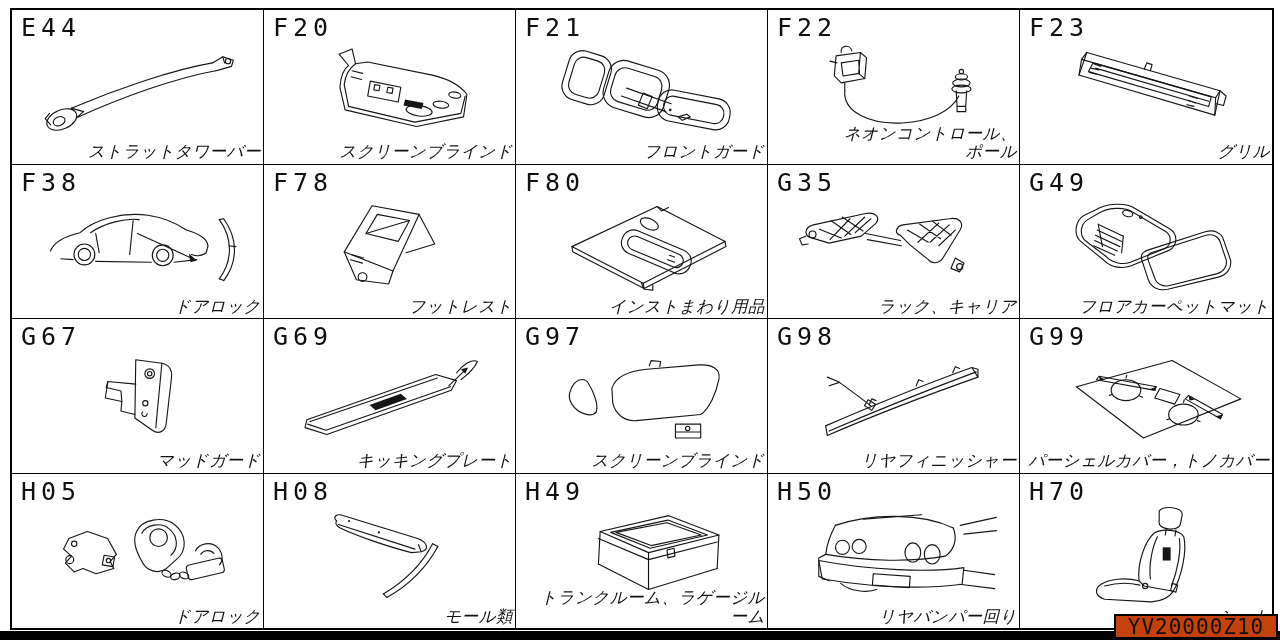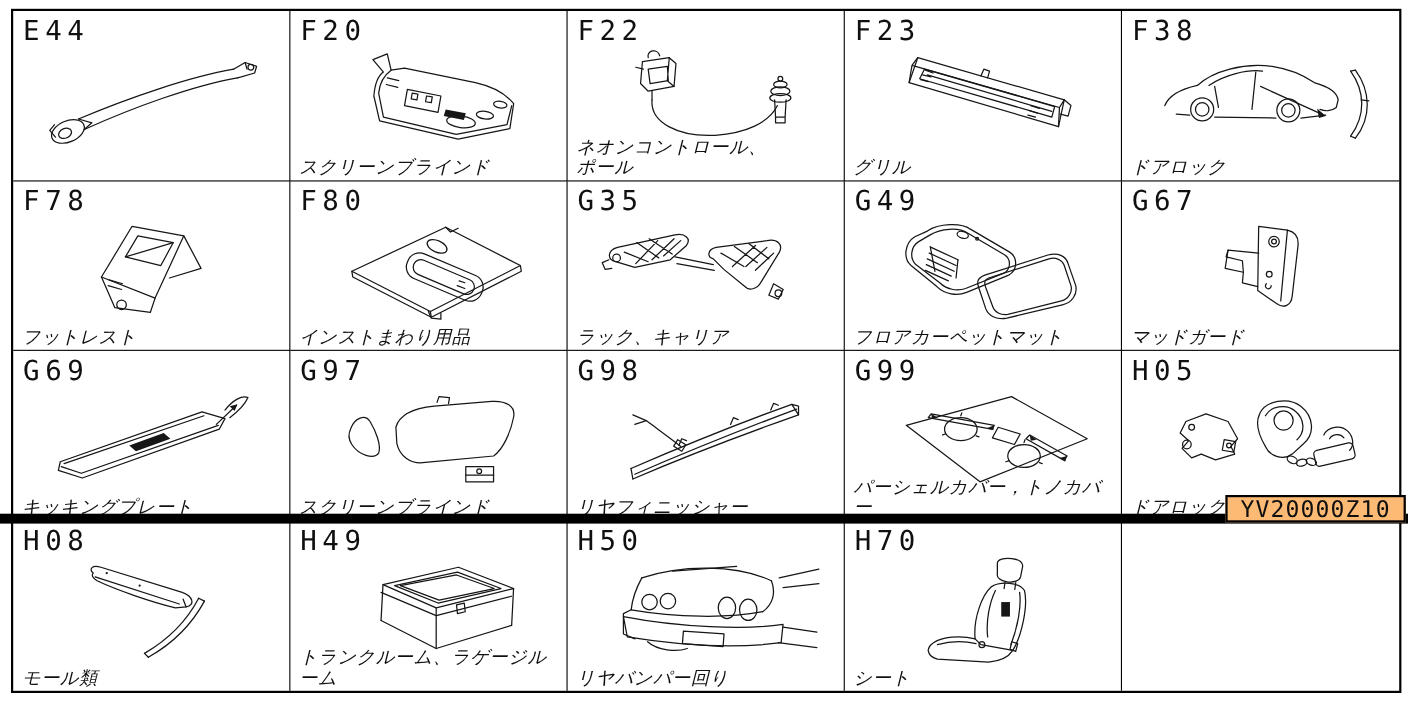--- a/index.html
+++ b/index.html
@@ -1,18 +1,18 @@
 <!DOCTYPE html>
 <html><head>
 <meta charset="utf-8">
 <style>
   * { margin:0; padding:0; box-sizing:border-box; }
   html,body { width:1280px; height:640px; background:#ffffff; overflow:hidden;
               font-family:"DejaVu Sans","Liberation Sans",sans-serif; color:#111; }
-  .page { position:relative; width:1280px; height:476px; background:#fff; }
+  .page { position:relative; width:1280px; height:640px; background:#fff;text-align:right; }
 
   .grid { position:absolute; left:10px; top:8px; width:1264px; height:622px;
           border:2px solid #000; display:grid;
           grid-template-columns:repeat(5,1fr); grid-template-rows:repeat(4,1fr); }
   .cell { position:relative; border-right:1.5px solid #000; border-bottom:1.5px solid #000; overflow:hidden; }
   .cell:nth-child(5n) { border-right:none; }
   .cell:nth-child(n+16) { border-bottom:none; }
 
   .code { position:absolute; top:3px; left:9px;
           font-family:"DejaVu Sans Mono","Liberation Mono",monospace;
@@ -20,21 +20,21 @@
   .label { position:absolute; bottom:2px; left:8px; right:2px;
            font-size:16.5px; letter-spacing:0.5px; line-height:1.12;
            white-space:pre-line; color:#101010;font-style:italic; }
   .art { position:absolute; left:6px; right:6px; top:32px; bottom:24px; }
   .art svg { width:100%; height:100%; }
   .art svg * { stroke:#161616; fill:none; stroke-width:1.3; stroke-linecap:round; stroke-linejoin:round; }
   .art svg .f { fill:#161616; stroke:none; }
 
   .bottom-bar { position:absolute; left:0; right:0; bottom:0; height:9px; background:#000; }
   .code-box { position:absolute; right:2px; bottom:1px; width:164px; height:25px;
-              background:#fdba74; border:2px solid #000; display:flex; align-items:center; justify-content:center;
+              background:#c2410c; border:2px solid #000; display:flex; align-items:center; justify-content:center;
               font-family:"DejaVu Sans Mono","Liberation Mono",monospace;
               font-size:21px; letter-spacing:1px; color:#101010; z-index:2; }
 </style>
 </head>
 <body>
 
 <div class="page">
   <div class="grid">
 
     <div class="cell">
@@ -44,40 +44,59 @@
           <path d="M42,76 C94,54 158,32 204,24"></path>
           <path d="M48,87 C99,64 162,41 208,33"></path>
           <path d="M204,24 L216,17 L228,21 L226,28 L212,32 L208,33"></path>
           <path d="M216,17 L218,24"></path>
             <circle cx="222" cy="22" r="3"></circle>
           <ellipse cx="31" cy="89" rx="18" ry="11" transform="rotate(-23 31 89)"></ellipse>
           <ellipse cx="28" cy="91" rx="7" ry="5" transform="rotate(-23 28 91)"></ellipse>
           <path d="M42,76 L56,80 L48,87 M17,82 l-5,6 l6,7"></path>
         </svg>
       </div>
+      <div class="label">ストラットタワーバー</div>
     </div>
 
     <div class="cell">
       <div class="code">F20</div>
       <div class="art">
         <svg viewBox="0 0 236 112" preserveAspectRatio="xMidYMid meet">
           <path d="M60,14 L75,8 L79,25 L93,23 L167,38 C185,42 199,50 207,60 L203,86 L149,97 L67,78 L61,52 C62,40 65,31 71,27 Z"></path>
           <path d="M79,25 C72,30 67,39 66,49 L71,74 L147,92 L200,82 L205,62"></path>
           <path d="M96,45 L131,52 L128,69 L93,62 Z"></path>
           <path d="M101,49 l6,1 l-1,6 l-6,-1 Z M116,52 l6,1 l-1,6 l-6,-1 Z"></path>
           <ellipse cx="152" cy="79" rx="15" ry="6" transform="rotate(7 152 79)"></ellipse>
           <ellipse cx="177" cy="72" rx="9" ry="4" transform="rotate(7 177 72)"></ellipse>
           <path class="f" d="M136,66 L157,70 L155,77 L134,73 Z"></path>
           <ellipse cx="193" cy="61" rx="7" ry="3.5" transform="rotate(9 193 61)"></ellipse>
           <path d="M75,33 l12,3 m-13,4 l12,3"></path>
         </svg>
       </div>
       <div class="label">スクリーンブラインド</div>
     </div>
 
+    <div class="cell">
+      <div class="code">F21</div>
+      <div class="art">
+        <svg viewBox="0 0 236 112" preserveAspectRatio="xMidYMid meet">
+          <rect x="30" y="12" width="50" height="58" rx="16" transform="rotate(17 55 41)"></rect>
+          <rect x="37" y="19" width="36" height="44" rx="11" transform="rotate(17 55 41)"></rect>
+          <rect x="76" y="26" width="72" height="56" rx="18" transform="rotate(17 112 54)"></rect>
+          <rect x="84" y="34" width="56" height="40" rx="12" transform="rotate(17 112 54)"></rect>
+          <rect x="136" y="60" width="84" height="36" rx="16" transform="rotate(11 178 78)"></rect>
+          <rect x="143" y="67" width="70" height="22" rx="10" transform="rotate(11 178 78)"></rect>
+          <path d="M95,62 L146,80 M101,53 L152,71"></path>
+          <rect x="117" y="60" width="11" height="15" transform="rotate(22 122 67)"></rect>
+          <circle cx="151" cy="78" r="1.5" class="f"></circle>
+          <path d="M160,86 l10,-3 l4,3 l-9,4 Z"></path>
+        </svg>
+      </div>
+      <div class="label">フロントガード</div>
+    </div>
 
     <div class="cell">
       <div class="code">F22</div>
       <div class="art">
         <svg viewBox="0 0 236 112" preserveAspectRatio="xMidYMid meet">
           <path d="M52,16 L80,12 L87,18 L85,42 L58,47 L50,39 Z"></path>
           <path d="M80,12 L78,36 L85,42 M58,24 L78,21 L79,36 L60,39 Z"></path>
           <path d="M58,12 C56,4 68,2 70,10"></path>
           <path d="M45,22 l8,2 M62,47 L62,56"></path>
           <path d="M62,56 C60,80 90,95 128,93 C160,91 184,80 193,62"></path>

